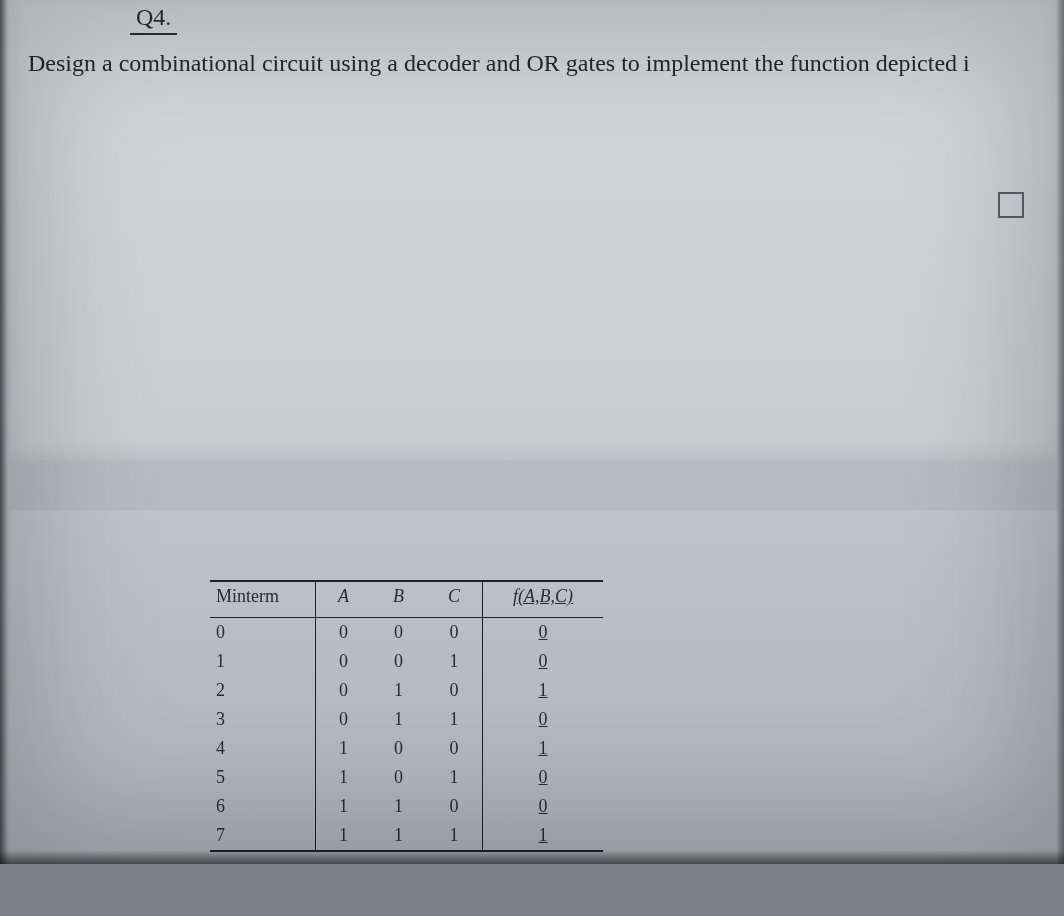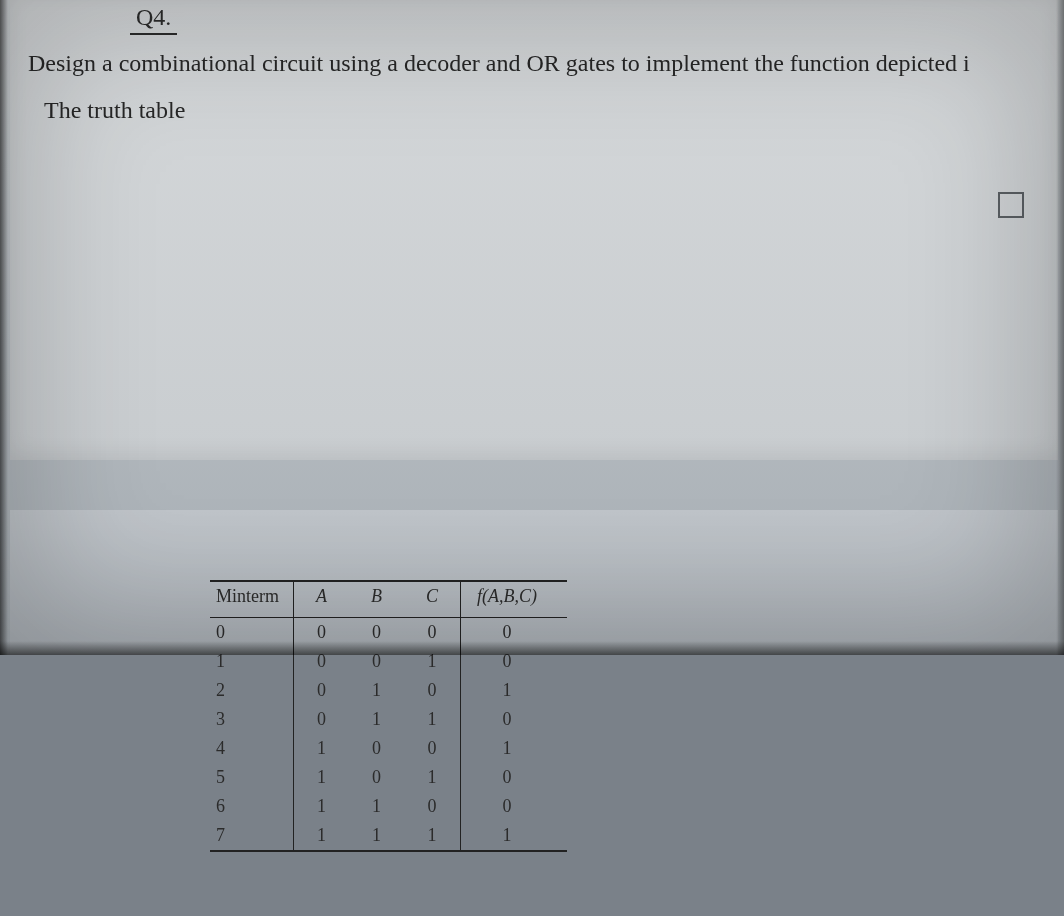--- a/index.html
+++ b/index.html
@@ -10,21 +10,21 @@
     font-family: "Times New Roman", Times, serif;
     background: #7a8189;
     overflow: hidden;
   }
 
   .page {
     position: absolute;
     left: 0;
     top: 0;
     width: 1064px;
-    height: 655px;
+    height: 864px;
     background: linear-gradient(180deg, #c8cccf 0%, #b7bdc2 50%, #a6adb3 100%);
     box-sizing: border-box;
   }
 
   
   .upper-panel {
     position: absolute;
     left: 10px;
     top: 0px;
     right: 6px;
@@ -114,27 +114,28 @@
   .truth-table tbody tr:last-child td {
     border-bottom: 2px solid #222;
   }
 
   
   .truth-table th:first-child,
   .truth-table td:first-child {
     border-right: 1.2px solid #222;
     text-align: left;
     padding-left: 6px;
-    padding-right: 14px;
+    padding-right: 36px;
   }
   .truth-table th:last-child,
   .truth-table td:last-child {
     border-left: 1.2px solid #222;
-    padding-left: 16px;
+    padding-left: 30px;
     padding-right: 30px;
+    text-decoration: underline;
   }
 
   
   .vignette {
     position: absolute;
     inset: 0;
     pointer-events: none;
     box-shadow: inset 0 0 120px 40px rgba(0,0,0,0.18);
   }
   .dark-edge-left {
@@ -153,21 +154,20 @@
 </head>
 <body>
 
 <div class="page">
 
   <div class="upper-panel">
     <div class="question-header">Q4.</div>
 
     <div class="question-text">
       <span>Design a combinational circuit using a decoder and OR gates to implement the function depicted i</span>
-      <span class="subhead">The truth table</span>
     </div>
 
     <div class="checkbox-icon"></div>
   </div>
 
   <div class="lower-panel">
     <table class="truth-table">
       <thead>
         <tr>
           <th>Minterm</th>

